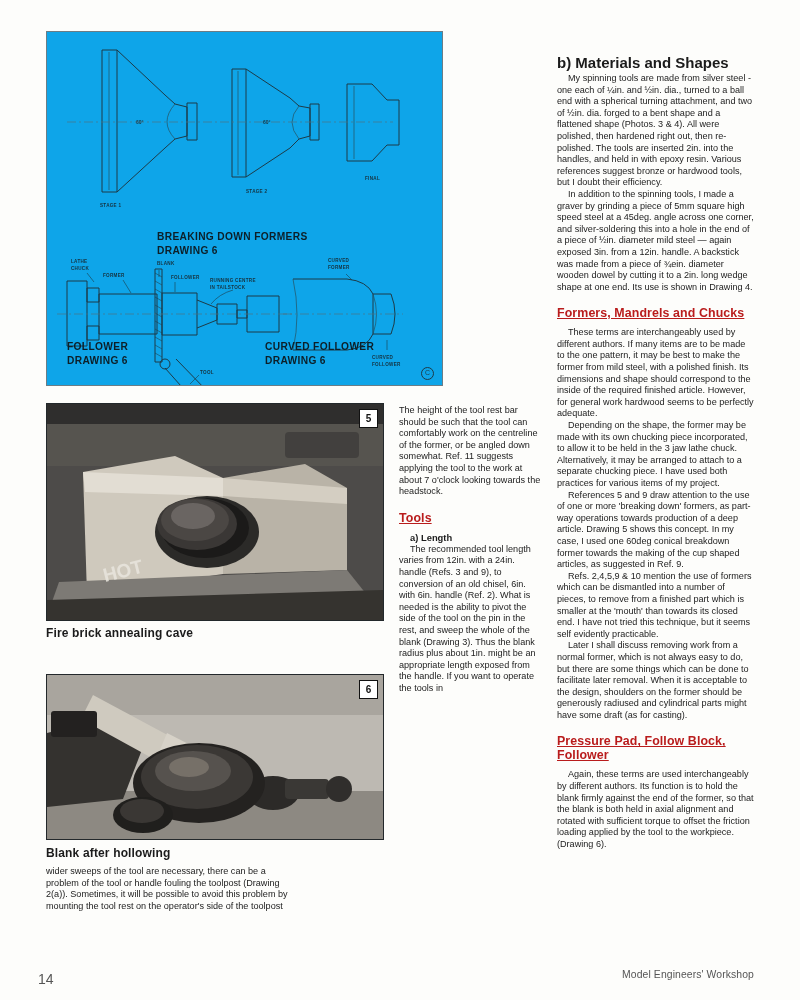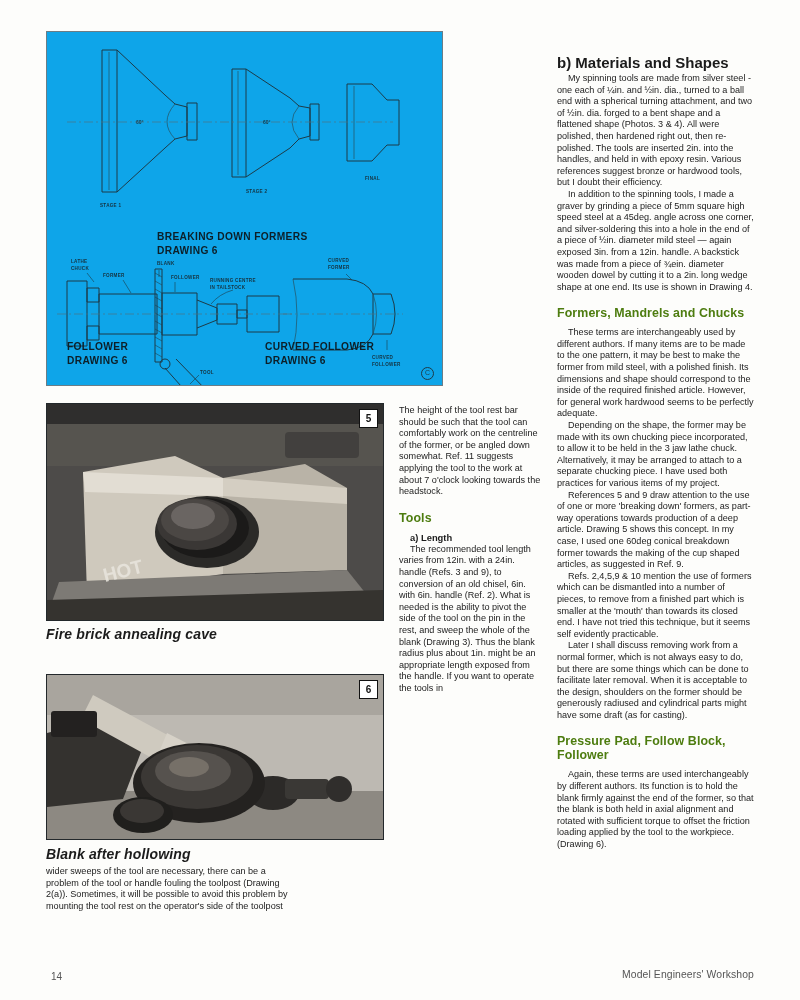--- a/index.html
+++ b/index.html
@@ -22,22 +22,23 @@
     font-size:9.1px;
     line-height:11.6px;
     text-align:left;
     color:#222;
   }
   .h2{
     font-size:12.4px;
     font-weight:bold;
     letter-spacing:.1px;
     margin:13px 0 7px 0;
-    color:#4d7c0f;
+    color:#b91c1c;
     line-height:14px;
+    text-decoration:underline;
   }
   .h3{
     font-size:9.4px;
     font-weight:bold;
     margin:0 0 1px 0;
     text-indent:11px;
   }
 
   
   #drawing-panel{
@@ -80,21 +81,21 @@
     width:17px;height:17px;
     background:#ffffff;
     border:1px solid #111;
     color:#111;
     font-size:10px;font-weight:bold;
     display:flex;align-items:center;justify-content:center;
     font-family:"Liberation Sans",sans-serif;
   }
   .caption{
     position:absolute;
-    font-size:14px;font-weight:bold;font-style:italic;
+    font-size:12px;font-weight:bold;
     color:#1b1b1b;
     letter-spacing:.15px;
   }
   #caption-5{left:46px;top:626px;}
   #caption-6{left:46px;top:846px;}
 
   
   #col-mid{
     position:absolute;left:399px;top:405px;width:142px;
   }
@@ -103,22 +104,22 @@
   }
   #bottom-left{
     position:absolute;left:46px;top:866px;width:250px;
   }
   #bottom-mid{
     position:absolute;left:306px;top:885px;width:238px;
   }
 
   
   #footer-page{
-    position:absolute;left:51px;top:971px;
-    font-size:10px;color:#555;
+    position:absolute;left:38px;top:971px;
+    font-size:14px;color:#555;
   }
   #footer-title{
     position:absolute;right:46px;top:969px;
     font-size:10.4px;color:#555;letter-spacing:.1px;
   }
   .copy-mark{
     position:absolute;right:8px;bottom:5px;
     width:11px;height:11px;border:1px solid #1d3b48;border-radius:50%;
     color:#1d3b48;font-size:7px;line-height:10px;text-align:center;
     font-family:"Liberation Sans",sans-serif;

